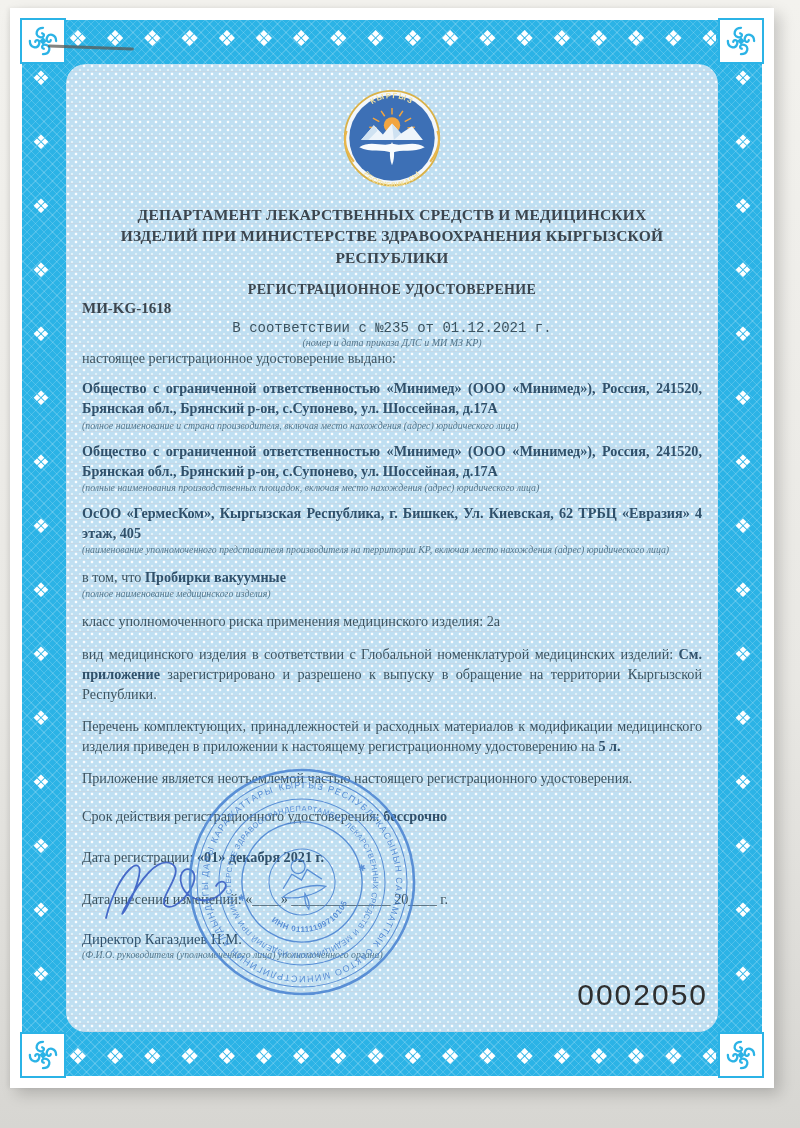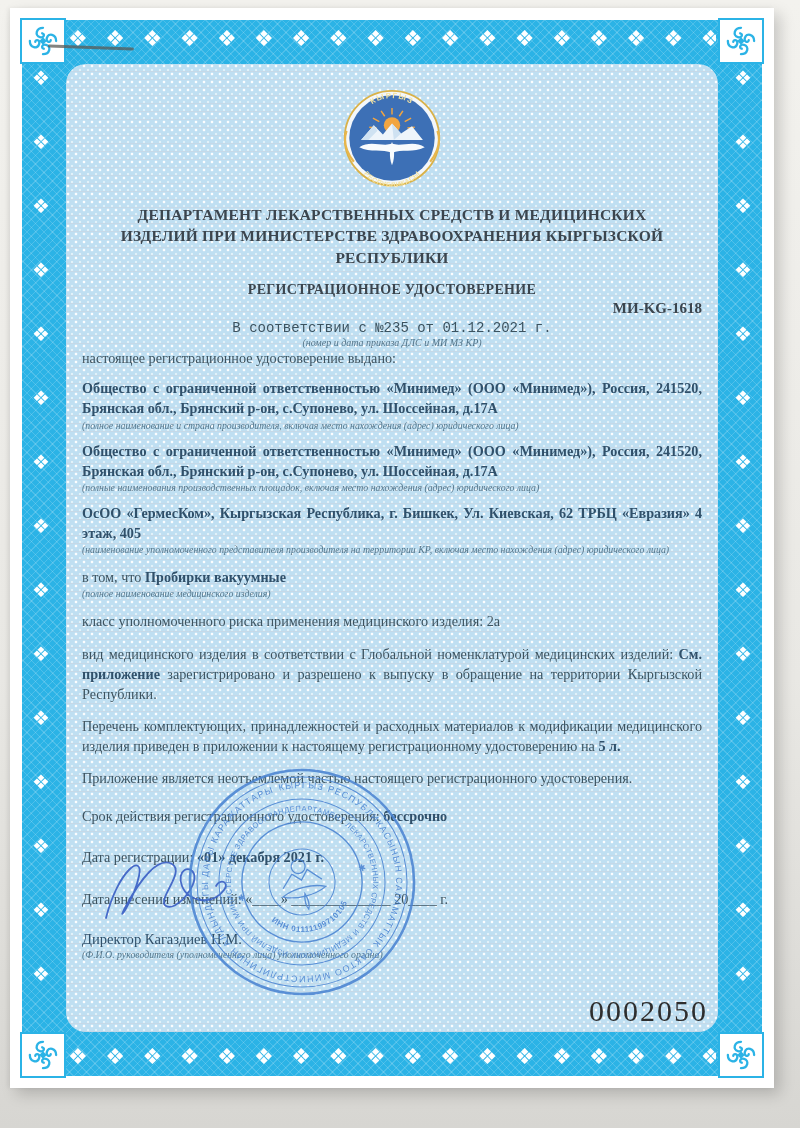--- a/index.html
+++ b/index.html
@@ -52,33 +52,33 @@
     overflow:hidden;
   }
   .content { position:relative; padding:24px 16px 0 16px; color:#3c5360; }
   .emblem-wrap { text-align:center; margin-bottom:10px; }
   .hdr {
     font-weight:bold; text-align:center; color:#3b454e;
     font-size:15.5px; line-height:1.38; max-width:578px; margin:0 auto 14px;
     letter-spacing:.2px;
   }
   .title { font-weight:bold; text-align:center; color:#3b454e; font-size:14px; letter-spacing:.3px; }
-  .cert-no { font-weight:bold; text-align:right; color:#3b454e; font-size:15px; margin-top:2px; }
+  .cert-no { font-weight:bold; text-align:left; color:#3b454e; font-size:15px; margin-top:2px; }
   .order { text-align:center; font-size:14px; margin-top:3px;font-family:Liberation Mono, monospace; }
   .order-cap { text-align:center; font-style:italic; font-size:10px; color:#53758a; margin-top:1px; margin-bottom:0; }
   .para { font-size:14.2px; line-height:1.42; }
   .just { text-align:justify; }
   .bold-block { font-weight:bold; color:#30506a; margin-top:10px; }
   .cap { font-style:italic; font-size:9.8px; color:#53758a; margin-top:1px; margin-bottom:6px; }
   .gap { margin-top:12px; }
   b.inline { color:#30506a; }
   .sig-name { font-weight:normal; color:#30506a; font-size:14.6px; margin-top:22px; }
   .serial {
-    position:absolute; right:10px; bottom:4px;
-    font-family:Liberation Serif, serif; font-size:30px; letter-spacing:2px; color:#2e2e2e;
+    position:absolute; right:10px; bottom:20px;
+    font-family:Liberation Sans, sans-serif; font-size:30px; letter-spacing:2px; color:#2e2e2e;
   }
   .stamp { position:absolute; left:118px; top:700px; width:236px; height:236px; opacity:.88; }
   .signature { position:absolute; left:26px; top:778px; width:160px; height:100px; }
   .artifact { position:absolute; left:38px; top:38px; width:86px; height:3px;
               background:#5a5a55; transform:rotate(2deg); opacity:.75; border-radius:2px; }
 </style>
 </head>
 <body>
 
 <div class="page">

